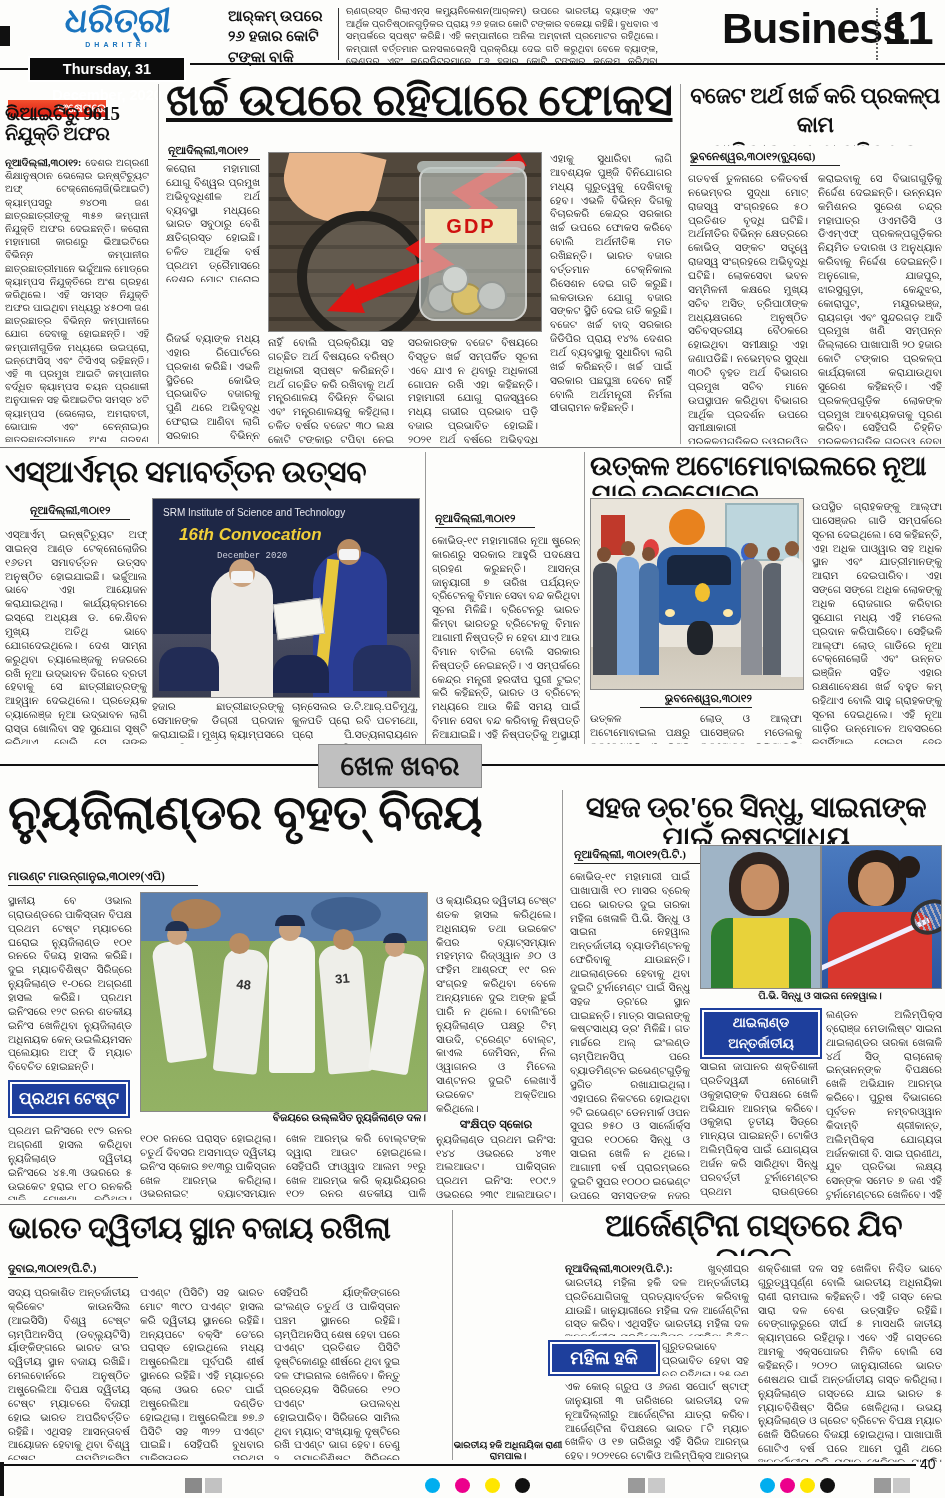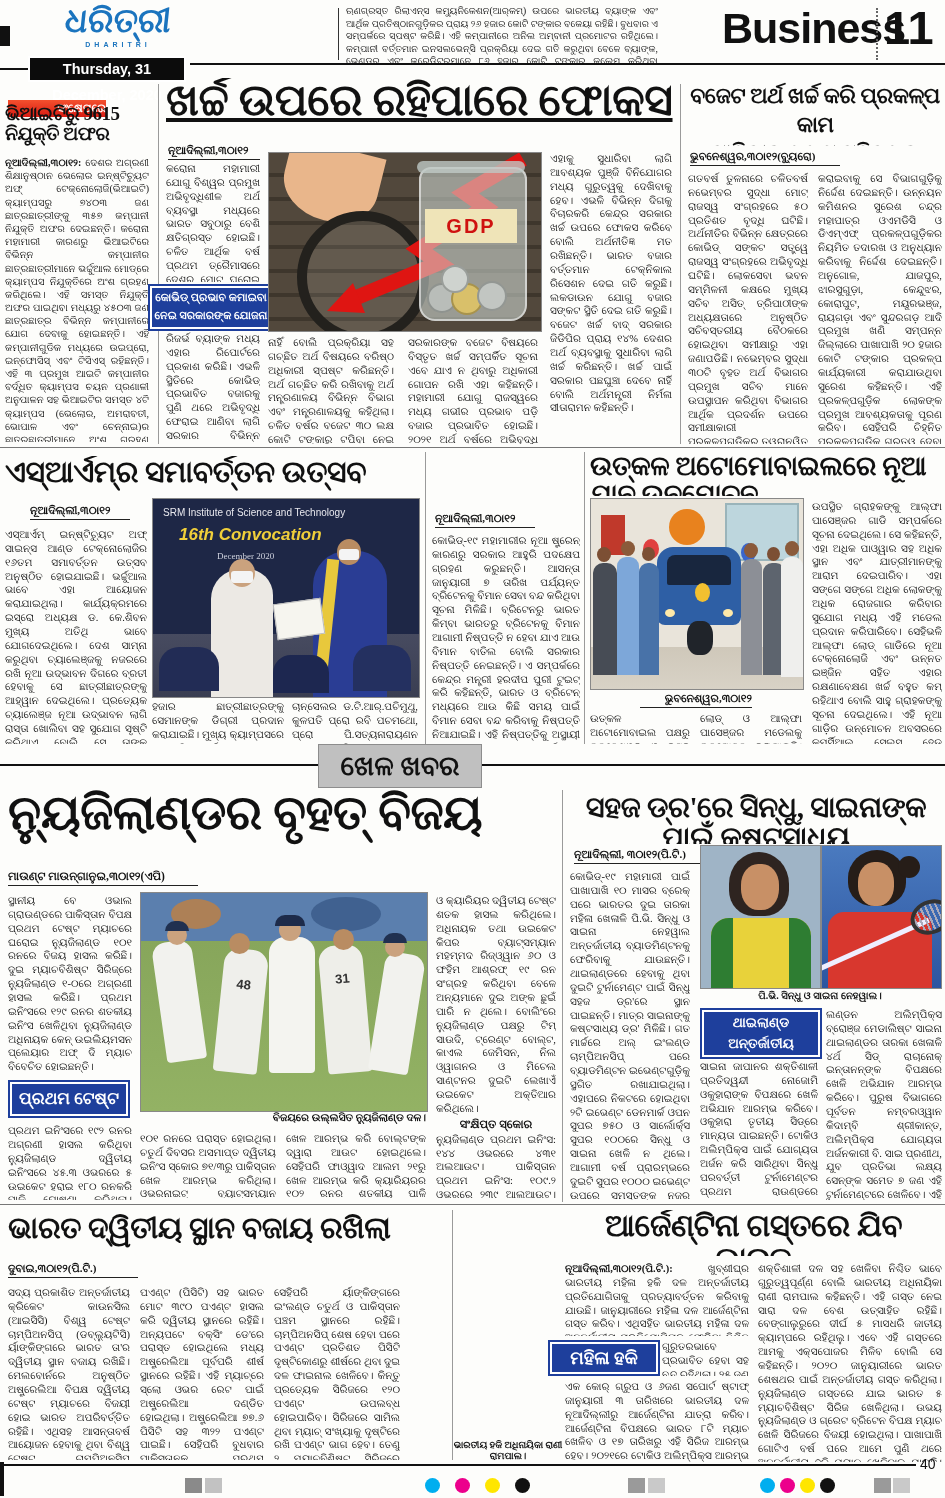--- a/index.html
+++ b/index.html
@@ -25,40 +25,37 @@
 
   <div class="abs" style="left:0;top:26px;width:10px;height:20px;background:#111;"></div>
 
   <div class="abs" style="left:48px;top:2px;width:140px;height:54px;text-align:center;">
     <div style="font-size:34px;font-weight:bold;color:#1b74be;transform:skewX(-6deg);font-family:'Liberation Serif',serif;">ଧରିତ୍ରୀ</div>
     <div style="font-size:7px;letter-spacing:4px;color:#1b74be;font-weight:bold;font-family:'Liberation Sans',sans-serif;">DHARITRI</div>
   </div>
   <div class="abs" style="left:0;top:68px;width:28px;height:2px;background:#111;"></div>
   <div class="abs" style="left:28px;top:56px;width:158px;height:26px;background:#0c0c0c;color:#fff;text-align:center;line-height:26px;font-size:14.5px;font-weight:bold;font-family:'Liberation Sans',sans-serif;box-shadow:0 0 0 2px #fff inset;">Thursday, 31 December, 2020</div>
 
+  <div class="abs" style="left:228px;top:6px;width:102px;height:60px;font-size:15px;font-weight:bold;line-height:1.35;overflow:hidden;">ଆର୍‌କମ୍ ଉପରେ ୨୬ ହଜାର କୋଟି ଟଙ୍କା ବାକି</div>
   <div class="abs" style="left:338px;top:8px;width:1px;height:52px;background:#333;"></div>
   <div class="abs bodytxt" style="left:346px;top:5px;width:312px;height:58px;font-size:9.5px;">ଋଣଗ୍ରସ୍ତ ରିଲାଏନ୍ସ କମ୍ୟୁନିକେଶନ(ଆର୍‌କମ୍) ଉପରେ ଭାରତୀୟ ବ୍ୟାଙ୍କ ଏବଂ ଆର୍ଥିକ ପ୍ରତିଷ୍ଠାନଗୁଡ଼ିକର ପ୍ରାୟ ୨୬ ହଜାର କୋଟି ଟଙ୍କାର ବକେୟା ରହିଛି। ବୁଧବାର ଏ ସମ୍ପର୍କରେ ସ୍ପଷ୍ଟ କରିଛି। ଏହି କମ୍ପାନୀରେ ଅନିଲ ଅମ୍ବାନୀ ପ୍ରମୋଟର ରହିଥିଲେ। କମ୍ପାନୀ ବର୍ତ୍ତମାନ ଇନସଲଭେନ୍ସି ପ୍ରକ୍ରିୟା ଦେଇ ଗତି କରୁଥିବା ବେଳେ ବ୍ୟାଙ୍କ, ଭେଣ୍ଡର ଏବଂ କ୍ରେଡିଟରମାନେ ୮୬ ହଜାର କୋଟି ଟଙ୍କାର କ୍ଲେମ କରିଥିବା ଜଣାପଡିଛି।</div>
 
   <div class="abs" style="left:722px;top:4px;width:148px;height:58px;font-size:43px;font-weight:bold;font-family:'Liberation Sans',sans-serif;letter-spacing:-1px;">Business</div>
   <div class="abs" style="left:876px;top:8px;width:0;height:52px;border-left:2px dotted #666;"></div>
   <div class="abs" style="left:884px;top:0px;width:58px;height:62px;font-size:47px;font-weight:bold;font-family:'Liberation Sans',sans-serif;">11</div>
   <div class="abs" style="left:190px;top:63px;width:755px;height:2px;background:#111;"></div>
 
   <div class="abs" style="left:8px;top:100px;width:98px;height:17px;background:linear-gradient(180deg,#f4502e,#d81b12);color:#fff;font-weight:bold;font-size:11.5px;text-align:right;line-height:17px;overflow:hidden;">ସଂକ୍ଷେପରେ</div>
   <div class="abs headline" style="left:5px;top:104px;width:144px;height:48px;font-size:19px;">ଭିଆଇଟିରୁ 9615 ନିଯୁକ୍ତି ଅଫର</div>
   <div class="abs bodytxt" style="left:5px;top:156px;width:144px;height:286px;font-size:10px;"><b>ନୂଆଦିଲ୍ଲୀ,୩୦ା୧୨:</b> <span>ଦେଶର ଅଗ୍ରଣୀ ଶିକ୍ଷାନୁଷ୍ଠାନ ଭେଲୋର ଇନ୍‌ଷ୍ଟିଚ୍ୟୁଟ ଅଫ୍ ଟେକ୍ନୋଲୋଜି(ଭିଆଇଟି) କ୍ୟାମ୍ପସରୁ ୭୪୦୩ ଜଣ ଛାତ୍ରଛାତ୍ରୀଙ୍କୁ ୩୫୭ କମ୍ପାନୀ ନିଯୁକ୍ତି ଅଫର ଦେଇଛନ୍ତି। କରୋନା ମହାମାରୀ କାରଣରୁ ଭିଆଇଟିରେ ବିଭିନ୍ନ କମ୍ପାନୀର ଛାତ୍ରଛାତ୍ରୀମାନେ ଭର୍ଚ୍ଚୁଆଲ ମୋଡ୍‌ରେ କ୍ୟାମ୍ପସ ନିଯୁକ୍ତିରେ ଅଂଶ ଗ୍ରହଣ କରିଥିଲେ। ଏହି ସମସ୍ତ ନିଯୁକ୍ତି ଅଫର ପାଇଥିବା ମଧ୍ୟରୁ ୪୫୦୩ ଜଣ ଛାତ୍ରଛାତ୍ର ବିଭିନ୍ନ କମ୍ପାନୀରେ ଯୋଗ ଦେବାକୁ ହୋଇଛନ୍ତି। ଏହି କମ୍ପାନୀଗୁଡିକ ମଧ୍ୟରେ ଉଇପ୍ରୋ, ଇନ୍‌ଫୋସିସ୍ ଏବଂ ଟିସିଏସ୍ ରହିଛନ୍ତି। ଏହି ୩ ପ୍ରମୁଖ ଆଇଟି କମ୍ପାନୀର ବର୍ଦ୍ଧିତ କ୍ୟାମ୍ପସ ଚୟନ ପ୍ରଣାଳୀ ଅନୁପାଳନ ସହ ଭିଆଇଟିର ସମସ୍ତ ୪ଟି କ୍ୟାମ୍ପସ (ଭେଲୋର, ଅମରାବତୀ, ଭୋପାଳ ଏବଂ ଚେନ୍ନାଇ)ର ଛାତ୍ରଛାତ୍ରୀମାନେ ଅଂଶ ଗ୍ରହଣ କରିଥିଲେ। ପରିଶେଷରେ ଚଳିତ କ୍ୟାମ୍ପସ ନିଯୁକ୍ତିର ଫଳାଫଳ ସମ୍ପର୍କରେ ଭିଆଇଟିର ପ୍ରତିଷ୍ଠାତା ଡ. ଜି. ବିଶ୍ୱନାଥନ ୩୪୧୬ ଛାତ୍ରଛାତ୍ରଙ୍କୁ ନିଯୁକ୍ତିପତ୍ର ଦିଆଯିବାର ସୂଚନା ଦେଇଛନ୍ତି।</span></div>
   <div class="abs hairline-v" style="left:158px;top:84px;height:360px;"></div>
 
   <div class="abs headline" style="left:166px;top:78px;width:540px;height:64px;font-size:44px;text-align:left;text-decoration:underline;">ଖର୍ଚ୍ଚ ଉପରେ ରହିପାରେ ଫୋକସ</div>
   <div class="abs dateline dl-rule" style="left:168px;top:144px;width:92px;">ନୂଆଦିଲ୍ଲୀ,୩୦ା୧୨</div>
   <div class="abs bodytxt" style="left:166px;top:162px;width:94px;height:120px;">କରୋନା ମହାମାରୀ ଯୋଗୁ ବିଶ୍ୱର ପ୍ରମୁଖ ଅଭିବୃଦ୍ଧିଶୀଳ ଅର୍ଥ ବ୍ୟବସ୍ଥା ମଧ୍ୟରେ ଭାରତ ସବୁଠାରୁ ବେଶି କ୍ଷତିଗ୍ରସ୍ତ ହୋଇଛି। ଚଳିତ ଆର୍ଥିକ ବର୍ଷ ପ୍ରଥମ ତ୍ରୈମାସରେ ଦେଶର ମୋଟ ଘରୋଇ ଉତ୍ପାଦ(ଜିଡିପି) -୨୩.୯% ଥିବା ବେଳେ ଦ୍ୱିତୀୟ ତ୍ରୈମାସରେ ଏହା ୭.୫% ନିମ୍ନରେ ରହିଛି। ୨୦୨୦-୨୧ରେ ଅଭିବୃଦ୍ଧି ରଣନୀତି ନେଇ</div>
-  <div class="abs bluebox" style="left:148px;top:284px;width:122px;height:40px;font-size:11px;line-height:1.6;padding-top:3px;">
-    <div>କୋଭିଡ୍ ପ୍ରଭାବ କମାଇବା</div>
-    <div>ନେଇ ସରକାରଙ୍କ ଯୋଜନା</div>
-  </div>
   <div class="abs bodytxt" style="left:166px;top:332px;width:94px;height:112px;">ରିଜର୍ଭ ବ୍ୟାଙ୍କ ମଧ୍ୟ ଏହାର ରିପୋର୍ଟରେ ପ୍ରକାଶ କରିଛି। ଏଭଳି ସ୍ଥିତିରେ କୋଭିଡ୍ ପ୍ରଭାବିତ ବଜାରକୁ ପୁଣି ଥରେ ଅଭିବୃଦ୍ଧି ଫେରାଇ ଆଣିବା ଲାଗି ସରକାର ବିଭିନ୍ନ ଯୋଜନା ହାତକୁ ନେଇଛନ୍ତି। ଚଳିତ ବର୍ଷ ଅଧିକ ଖର୍ଚ୍ଚ କରିବାକୁ ପଡୁଥିବାରୁ ଦେଶର ବିକାଶ ନିମ୍ନ ରହିଛି। ଏଭଳି ସ୍ଥିତିରେ ମଧ୍ୟ ସରକାର ଟିକା ଖର୍ଚ୍ଚ କରିବେ।</div>
 
   <div class="abs photo" style="left:268px;top:152px;width:272px;height:178px;background:repeating-linear-gradient(180deg,#52483c 0 20px,#3e362c 20px 24px);">
     <div style="position:absolute;left:14px;top:-6px;width:96px;height:74px;background:#e9b68b;border-radius:0 0 48% 52%;transform:rotate(14deg);"></div>
     <div style="position:absolute;left:28px;top:58px;width:112px;height:112px;border-radius:50%;border:10px solid #23211d;background:rgba(220,220,215,0.12);"></div>
     <svg style="position:absolute;left:0;top:0;" width="272" height="178" viewBox="0 0 272 178">
       <polyline points="254,6 196,40 216,54 150,96 170,110 84,146" fill="none" stroke="#df1512" stroke-width="15"></polyline>
       <polygon points="96,160 58,158 84,130" fill="#df1512"></polygon>
     </svg>
     <div style="position:absolute;right:14px;top:14px;width:104px;height:150px;background:rgba(213,224,219,0.55);border:2px solid rgba(255,255,255,0.55);border-radius:12px 12px 16px 16px;">
@@ -86,21 +83,21 @@
 
   <div class="abs" style="left:0;top:447px;width:945px;height:1px;background:#777;"></div>
 
   <div class="abs headline" style="left:5px;top:456px;width:416px;height:44px;font-size:30px;">ଏସ୍ଆର୍ଏମ୍‌ର ସମାବର୍ତ୍ତନ ଉତ୍ସବ</div>
   <div class="abs dateline dl-rule" style="left:30px;top:504px;width:100px;">ନୂଆଦିଲ୍ଲୀ,୩୦ା୧୨</div>
   <div class="abs bodytxt" style="left:5px;top:528px;width:142px;height:216px;">ଏସ୍ଆର୍ଏମ୍ ଇନ୍‌ଷ୍ଟିଚ୍ୟୁଟ ଅଫ୍ ସାଇନ୍ସ ଆଣ୍ଡ ଟେକ୍ନୋଲୋଜିର ୧୬ତମ ସମାବର୍ତ୍ତନ ଉତ୍ସବ ଅନୁଷ୍ଠିତ ହୋଇଯାଇଛି। ଭର୍ଚ୍ଚୁଆଲ ଭାବେ ଏହା ଆୟୋଜନ କରାଯାଇଥିଲା। କାର୍ଯ୍ୟକ୍ରମରେ ଇସ୍ରୋ ଅଧ୍ୟକ୍ଷ ଡ. କେ.ଶିବନ ମୁଖ୍ୟ ଅତିଥି ଭାବେ ଯୋଗଦେଇଥିଲେ। ଦେଶ ସାମ୍ନା କରୁଥିବା ଚ୍ୟାଲେଞ୍ଜକୁ ନଜରରେ ରଖି ନୂଆ ଉଦ୍ଭାବନ ଦିଗରେ ବ୍ରତୀ ହେବାକୁ ସେ ଛାତ୍ରୀଛାତ୍ରଙ୍କୁ ଆହ୍ୱାନ ଦେଇଥିଲେ। ପ୍ରତ୍ୟେକ ଚ୍ୟାଲେଞ୍ଜ ନୂଆ ଉଦ୍ଭାବନ ଲାଗି ରାସ୍ତା ଖୋଲିବା ସହ ସୁଯୋଗ ସୃଷ୍ଟି କରିଥାଏ ବୋଲି ସେ ତାଙ୍କ ଅଭିଭାଷଣରେ କହିଛନ୍ତି। ସାଇନ୍ସ, ହ୍ୟୁମାନିଟିଜ୍, ମେଡିସିନ୍ ଆଣ୍ଡ ହେଲ୍ଥ ସାଇନ୍ସ, ମ୍ୟାନେଜମେଣ୍ଟ ଷ୍ଟଡିଜ୍ ବିଭାଗରେ ଡିଗ୍ରୀ ପ୍ରଦାନ ଲାଗି ୧୦</div>
 
   <div class="abs photo" style="left:152px;top:498px;width:266px;height:198px;background:linear-gradient(180deg,#1e2746 0 68%,#474b60 68%,#3a3e52 100%);">
     <div style="position:absolute;left:10px;top:8px;width:250px;color:#e8e8ee;font-size:10px;font-family:'Liberation Sans',sans-serif;">SRM Institute of Science and Technology</div>
     <div style="position:absolute;left:26px;top:26px;color:#f0cf3a;font-size:17px;font-weight:bold;font-style:italic;font-family:'Liberation Sans',sans-serif;">16th Convocation</div>
-    <div style="position:absolute;left:64px;top:52px;color:#cfd2de;font-size:9px;font-family:Liberation Serif, serif;">December 2020</div>
+    <div style="position:absolute;left:64px;top:52px;color:#cfd2de;font-size:9px;font-family:Liberation Mono, monospace;">December 2020</div>
     <div style="position:absolute;left:58px;top:70px;width:62px;height:128px;background:#ece9e4;border-radius:30px 26px 0 0;"></div>
     <div style="position:absolute;left:76px;top:60px;width:26px;height:28px;background:#caa27e;border-radius:50%;"></div>
     <div style="position:absolute;left:78px;top:72px;width:22px;height:12px;background:#f4f4f4;border-radius:3px;"></div>
     <div style="position:absolute;left:160px;top:52px;width:74px;height:146px;background:#2a3d94;border-radius:34px 30px 0 0;"></div>
     <div style="position:absolute;left:168px;top:60px;width:12px;height:120px;background:#e8c83c;transform:rotate(6deg);"></div>
     <div style="position:absolute;left:184px;top:40px;width:24px;height:26px;background:#b98c62;border-radius:50%;"></div>
     <div style="position:absolute;left:186px;top:50px;width:20px;height:11px;background:#f4f4f4;border-radius:3px;"></div>
     <div style="position:absolute;left:122px;top:102px;width:46px;height:34px;background:#f6f5ef;border:1px solid #bbb;transform:rotate(-8deg);"></div>
     <div style="position:absolute;left:6px;bottom:6px;width:60px;height:44px;background:#222c55;border-radius:20px 20px 0 0;"></div>
     <div style="position:absolute;left:120px;bottom:4px;width:56px;height:38px;background:#1d2750;border-radius:18px 18px 0 0;"></div>

